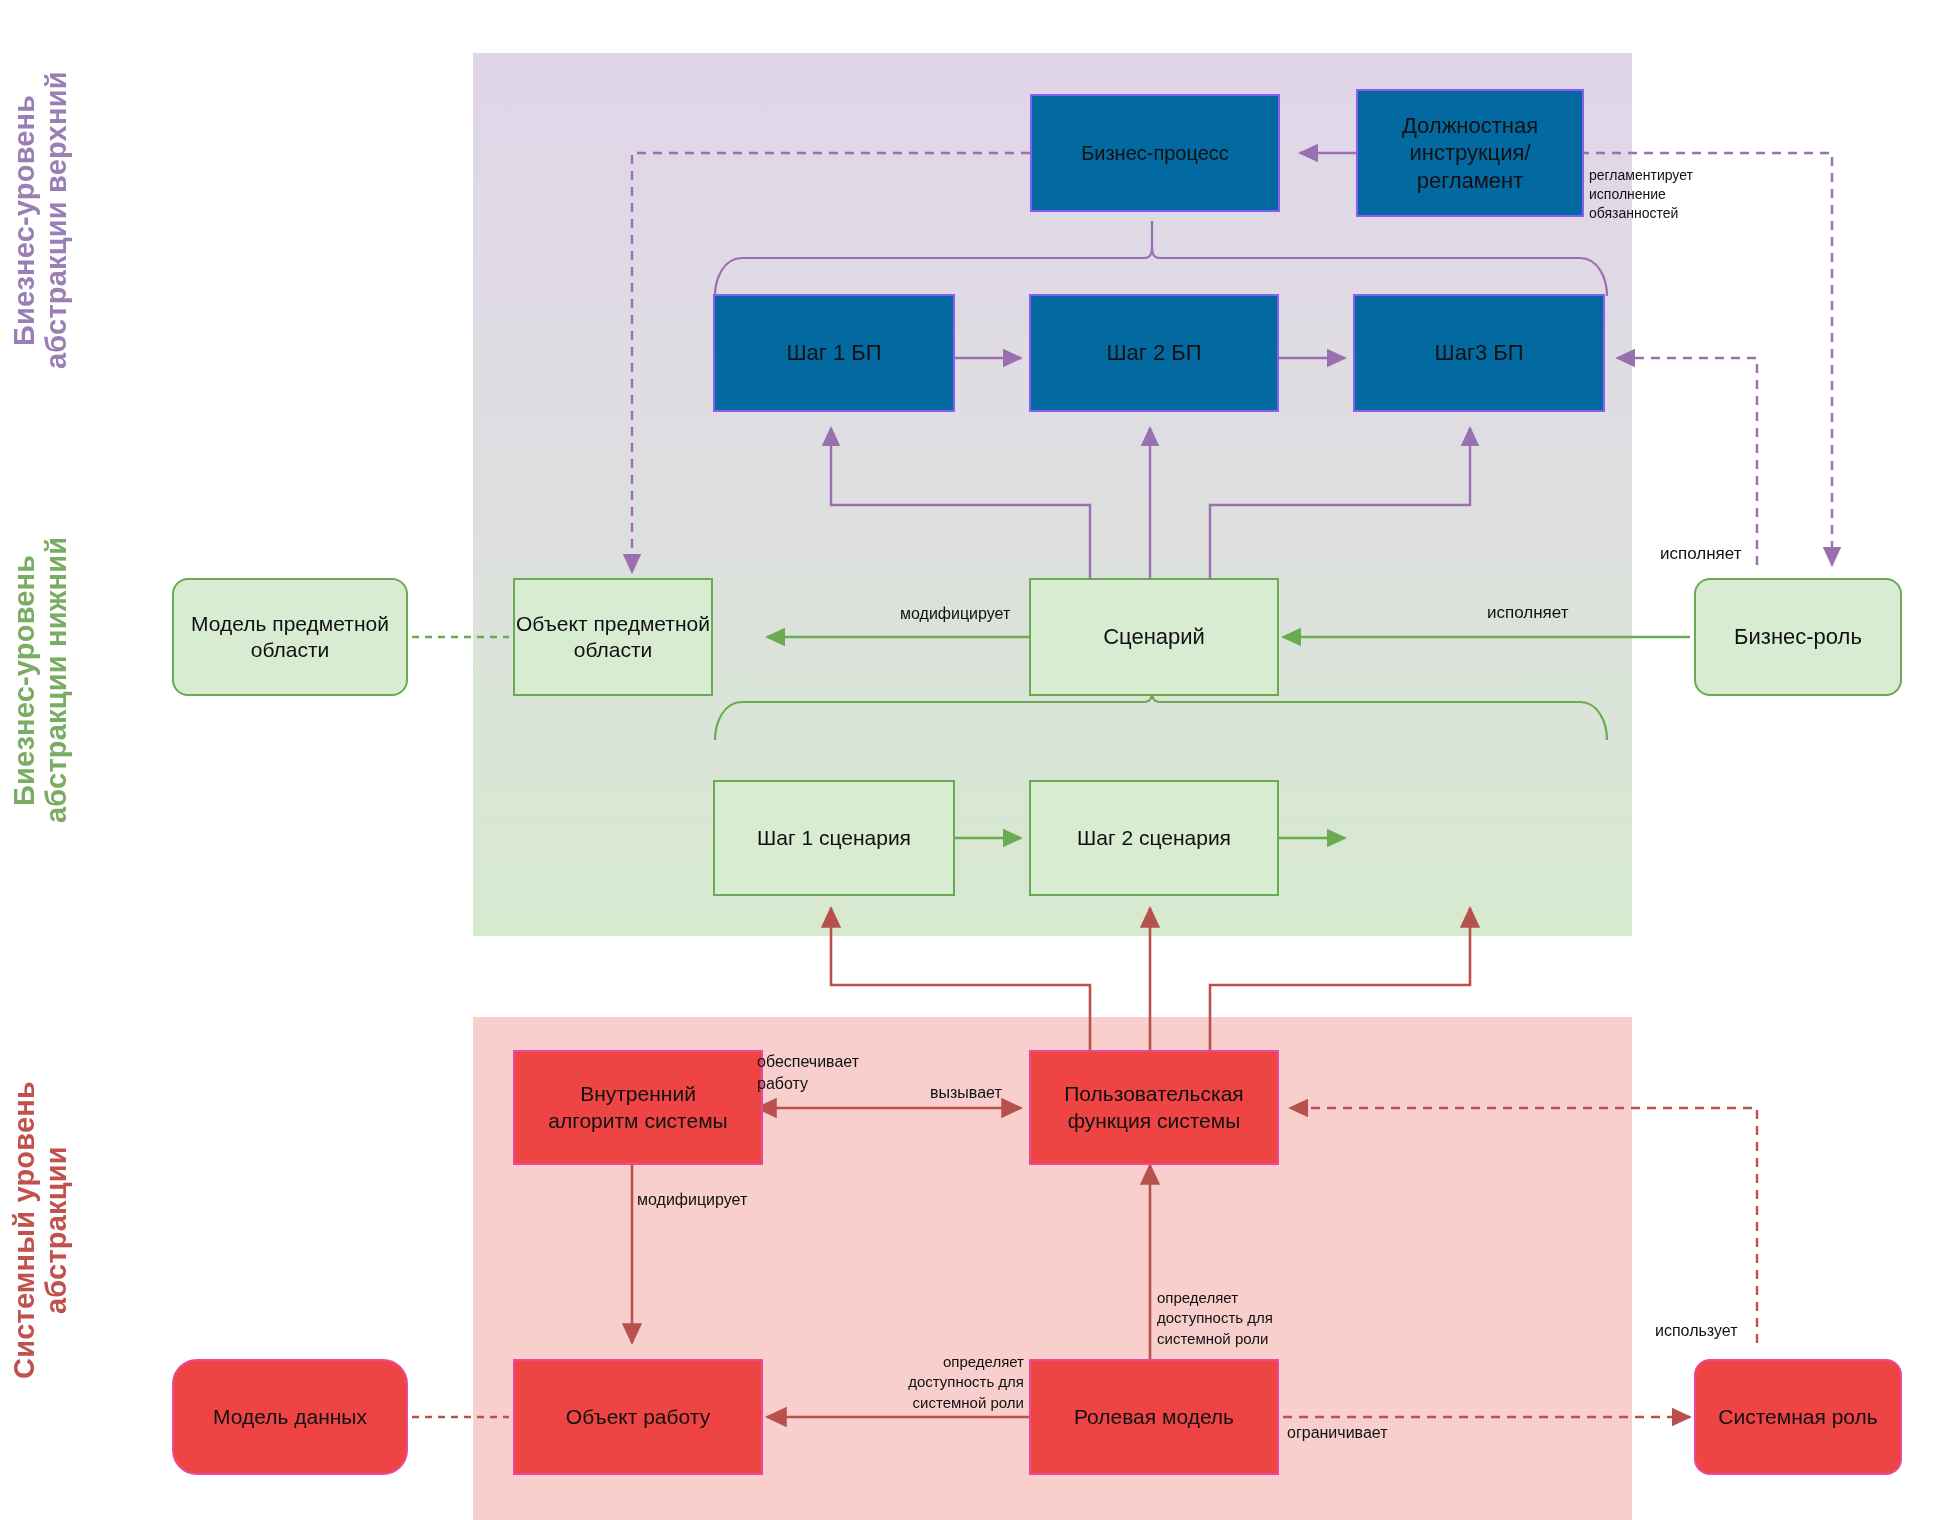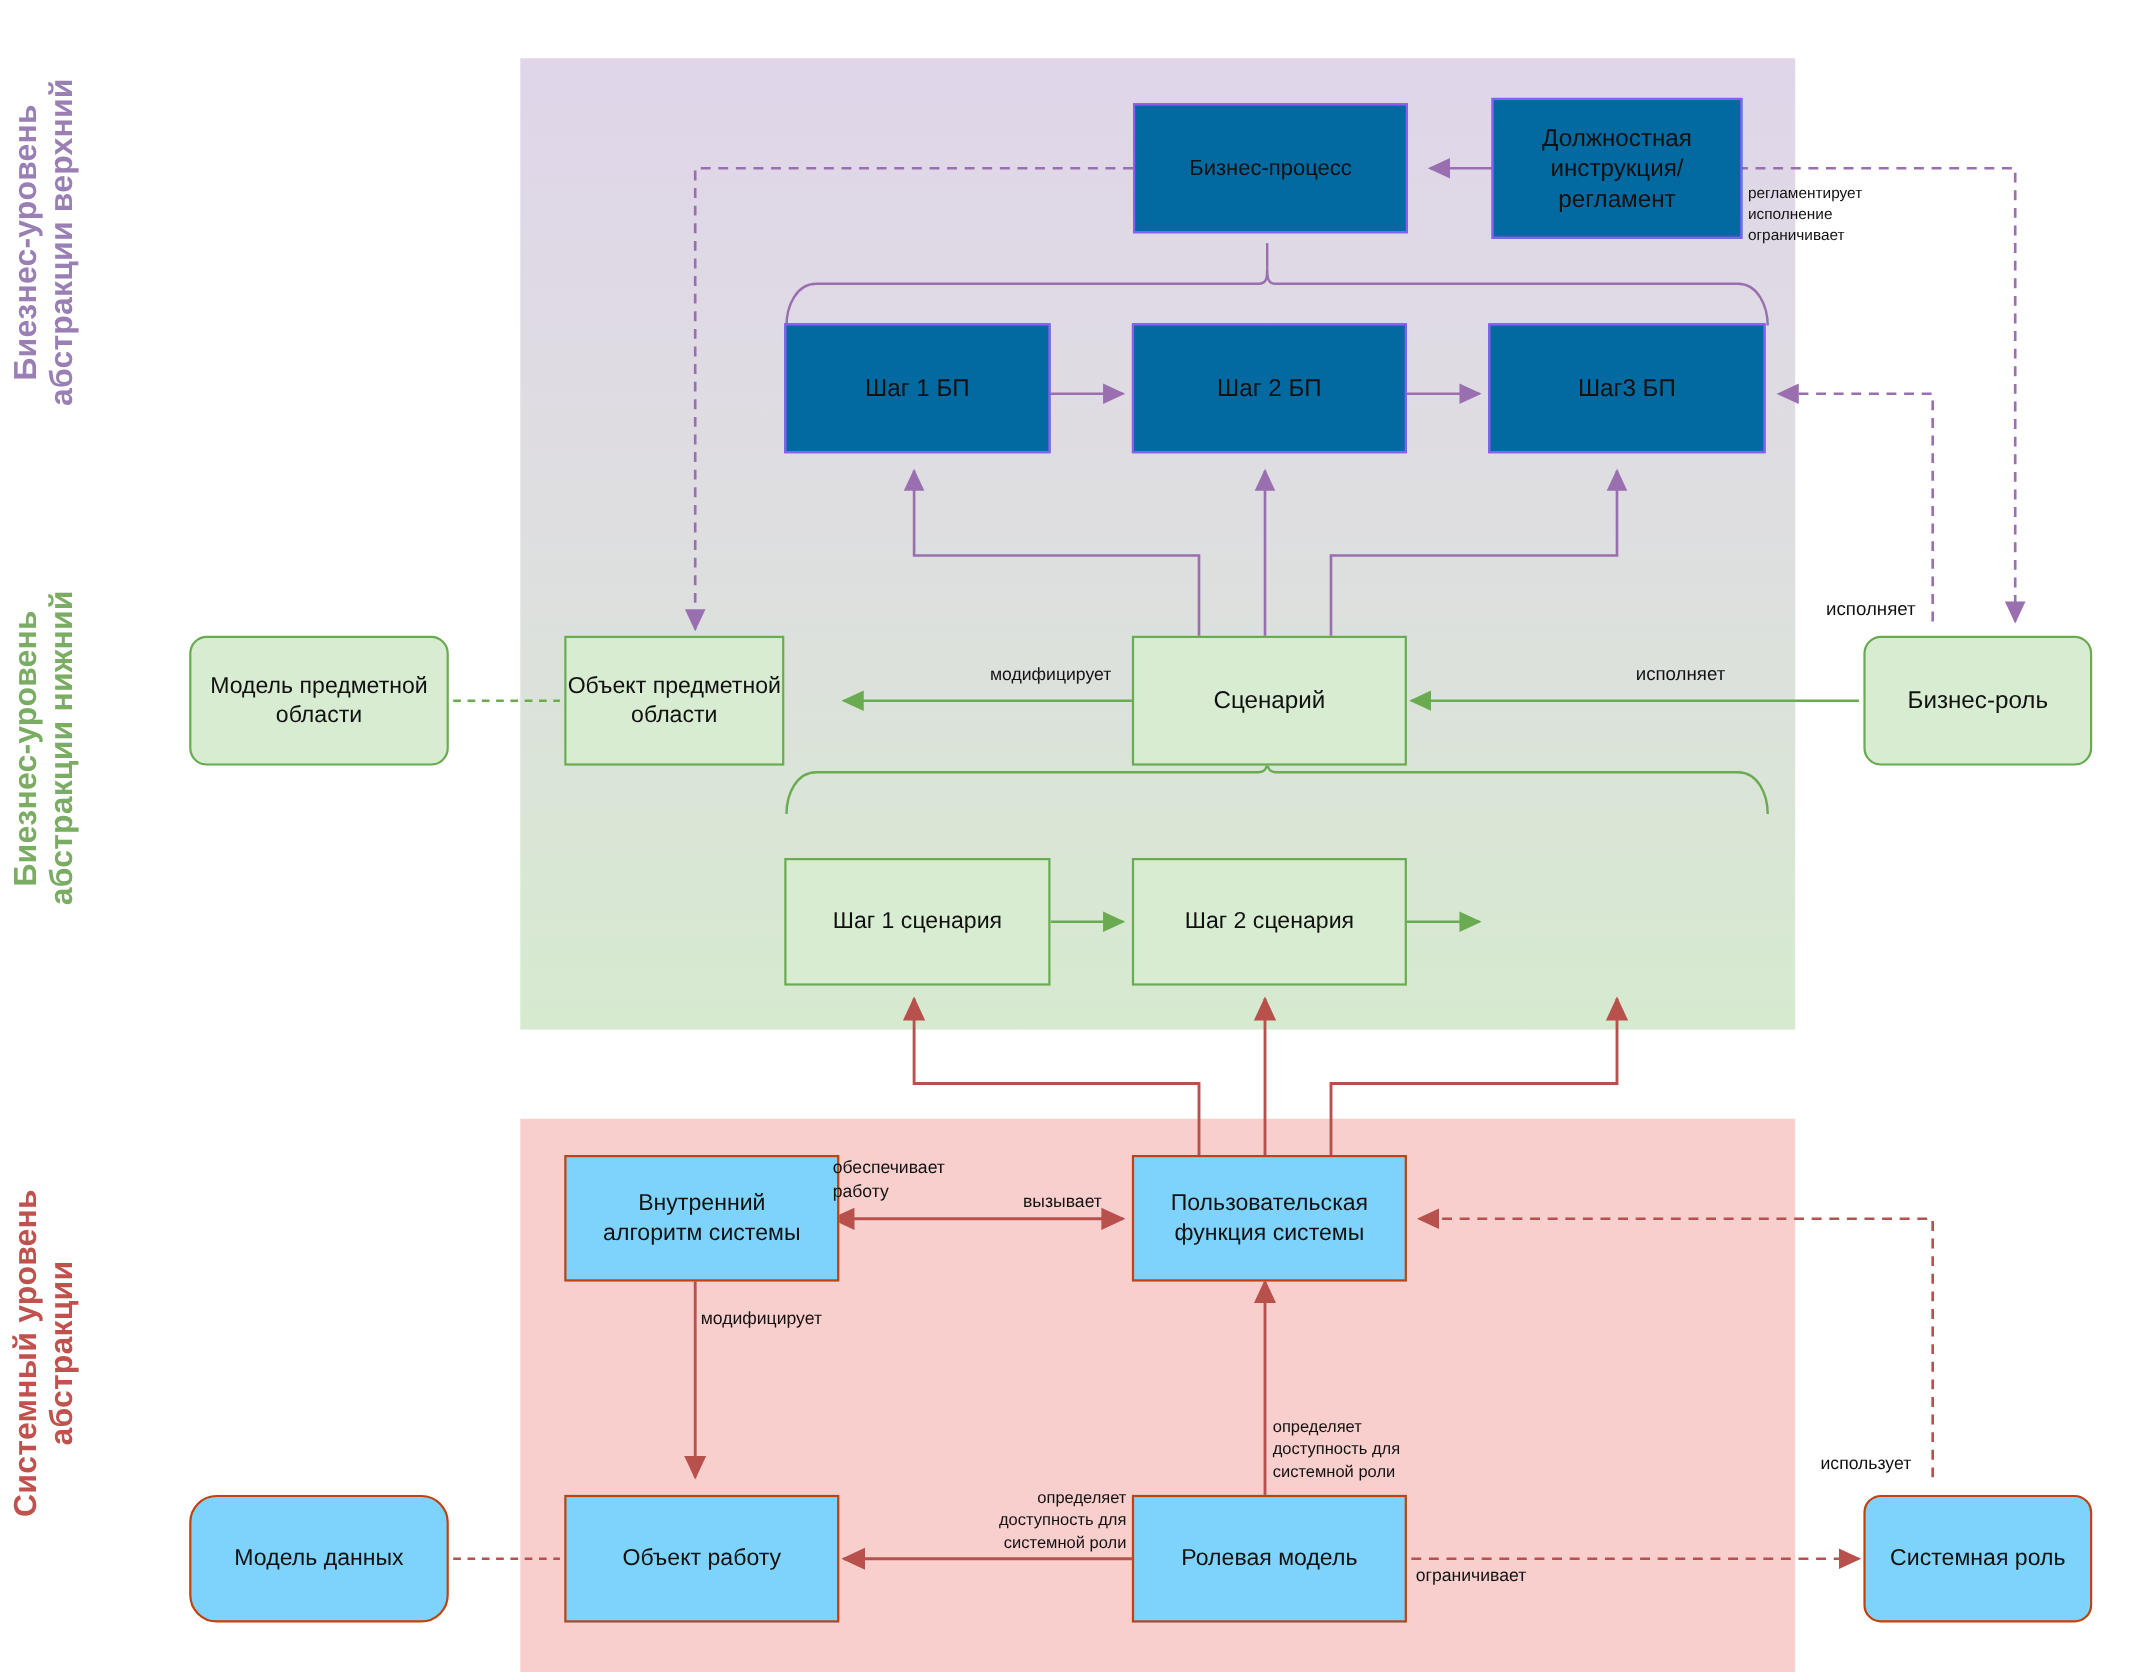--- a/index.html
+++ b/index.html
@@ -4,21 +4,21 @@
 <style>
   html,body{margin:0;padding:0;background:#ffffff;}
   body{width:1938px;height:1520px;position:relative;overflow:hidden;
        font-family:"Liberation Sans","DejaVu Sans",sans-serif;}
   #stage{position:absolute;inset:0;width:1938px;height:1520px;}
   svg.layer{position:absolute;left:0;top:0;width:1938px;height:1520px;pointer-events:none;}
   .node{position:absolute;box-sizing:border-box;display:flex;align-items:center;
         justify-content:center;text-align:center;line-height:1.25;color:#111;}
   .n-purple{background:#0369a1;border:2px solid #8b5cf6;}
   .n-green {background:#d8ecd2;border:2px solid #6aab52;}
-  .n-red   {background:#7dd3fc;border:2px solid #c2410c;}
+  .n-red   {background:#ef4444;border:2px solid #ec4899;}
   .rounded{border-radius:16px;}
   .lbl{position:absolute;font-size:15px;color:#111;line-height:1.35;white-space:pre-line;}
   .band-label{position:absolute;font-weight:bold;font-size:29px;line-height:1.12;
               writing-mode:vertical-rl;transform:rotate(180deg);text-align:center;
               white-space:pre-line;letter-spacing:.2px;}
   .bl-purple{color:#9a7fb5;}
   .bl-green {color:#7aac63;}
   .bl-red   {color:#c0514d;}
 </style>
 </head>
@@ -142,21 +142,21 @@
   <div class="node n-red rounded" style="left:172px;top:1359px;width:236px;height:116px;font-size:21px;border-radius:25px;">Модель данных</div>
 
   <div class="node n-red" style="left:513px;top:1359px;width:250px;height:116px;font-size:21px;">Объект работу</div>
 
   <div class="node n-red" style="left:1029px;top:1359px;width:250px;height:116px;font-size:21px;">Ролевая модель</div>
 
   <div class="node n-red rounded" style="left:1694px;top:1359px;width:208px;height:116px;font-size:21px;">Системная роль</div>
 
   <div class="lbl" style="left:1589px;top:166px;width:160px;font-size:14px;">регламентирует
 исполнение
-ограничивает</div>
+обязанностей</div>
 
   <div class="lbl" style="left:1660px;top:543px;font-size:17px;">исполняет</div>
 
   <div class="lbl" style="left:1487px;top:602px;font-size:17px;">исполняет</div>
 
   <div class="lbl" style="left:900px;top:603px;font-size:16px;">модифицирует</div>
 
   <div class="lbl" style="left:757px;top:1051px;width:135px;font-size:16px;">обеспечивает
 работу</div>
 

